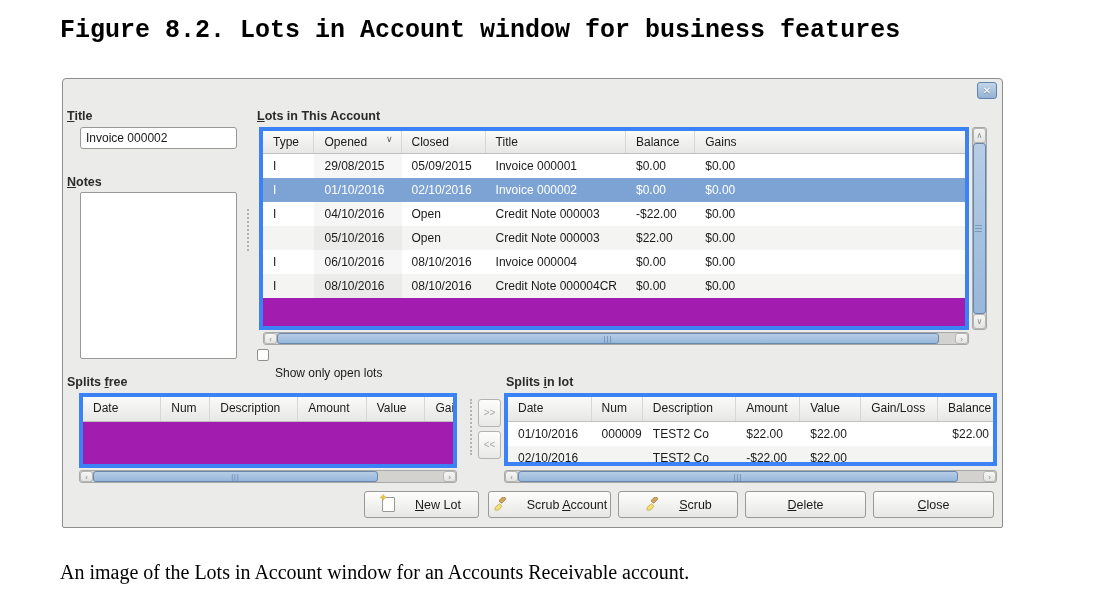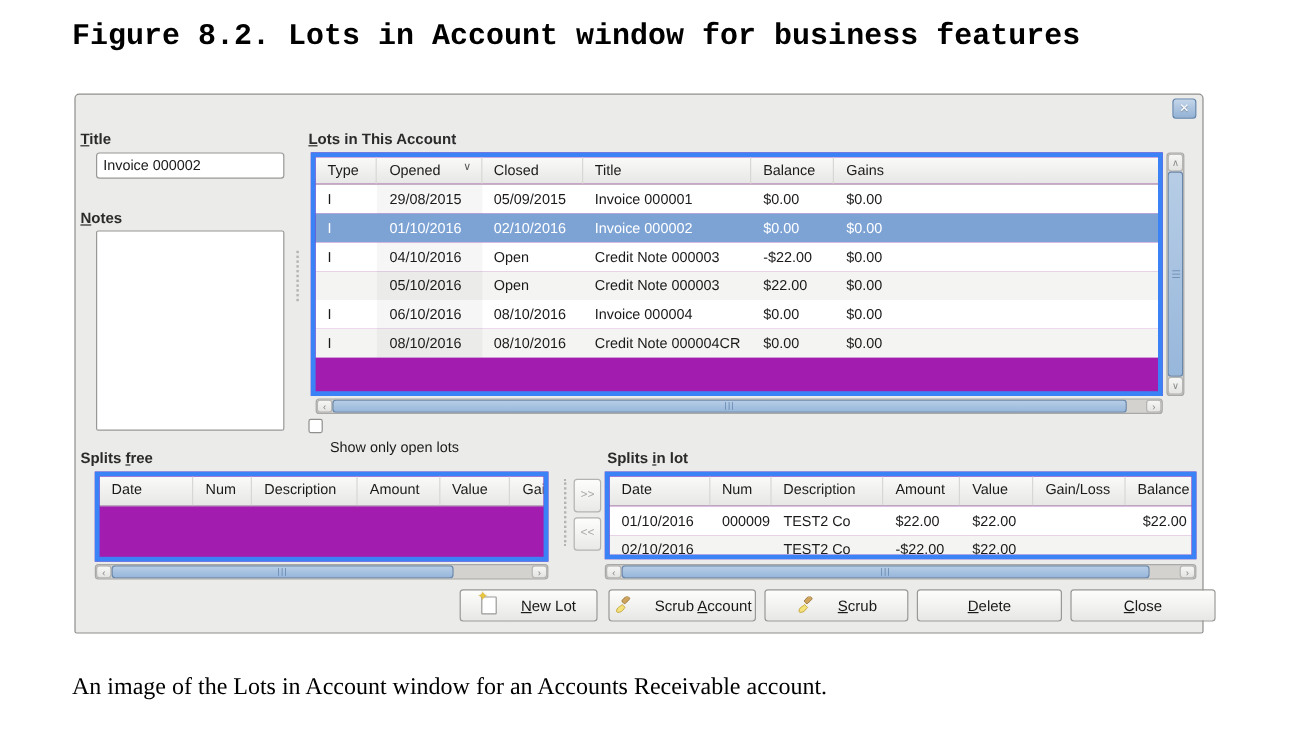--- a/index.html
+++ b/index.html
@@ -74,21 +74,21 @@
   .checkbox { position:absolute; width:12px; height:12px; background:#fff; border:1px solid #8f8f8d;
               border-radius:2px; }
   .cb-label { position:absolute; font-size:12px; white-space:nowrap; }
 
   .move-btn { position:absolute; width:23px; height:28px; background:linear-gradient(#fdfdfc,#e9e9e7);
               border:1px solid #b3b3b1; border-radius:3px; color:#a9a9a7; font-size:10px;
               text-align:center; line-height:26px; }
 
   .btn { position:absolute; top:412px; height:27px; background:linear-gradient(#fdfdfc,#e7e7e5);
          border:1px solid #999997; border-radius:3px; display:flex; align-items:center;
-         justify-content:center; gap:20px; font-size:12.5px; color:#1a1a1a;margin-left:19px; }
+         justify-content:center; gap:20px; font-size:12.5px; color:#1a1a1a; }
   .icon-newlot { position:relative; width:13px; height:15px; background:#fff; border:1px solid #9a9a98;
                  border-radius:1px; flex:0 0 auto; }
   .icon-newlot::after { content:"✦"; position:absolute; left:-4px; top:-6px; color:#e8c53e;
                         font-size:10px; text-shadow:0 0 1px #b98f1d; }
   .icon-brush { flex:0 0 auto; }
 </style>
 </head>
 <body>
 
 <div class="fig-title">Figure 8.2. Lots in Account window for business features</div>

